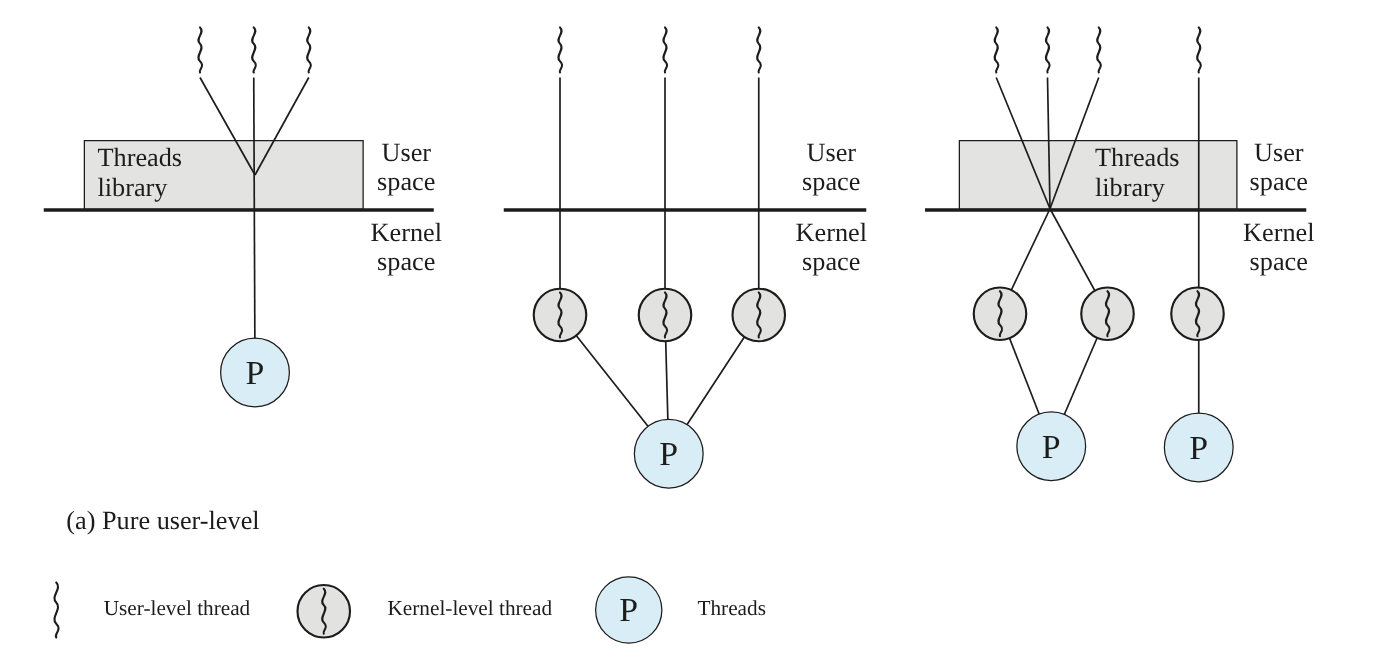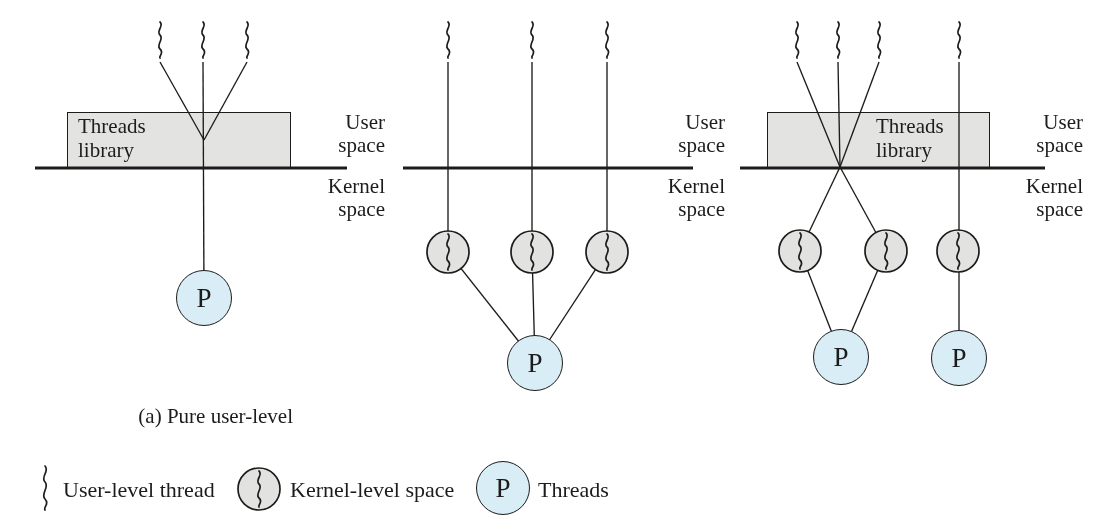--- a/index.html
+++ b/index.html
@@ -15,30 +15,30 @@
     border:1.5px solid var(--line,#1c1c1c);z-index:1;
   }
   
   svg.lines{position:absolute;left:0;top:0;z-index:2;pointer-events:none;}
   .thin{stroke:var(--line,#1c1c1c);stroke-width:1.35;fill:none;}
   .boundary{stroke:var(--line,#1c1c1c);stroke-width:2.8;fill:none;}
   .sq{stroke:var(--line,#1c1c1c);stroke-width:1.7;fill:none;stroke-linecap:round;}
   .kcircle{fill:var(--kernel-thread-fill,#e2e2e0);stroke:var(--line,#1c1c1c);stroke-width:1.7;}
   
   .lbl{position:absolute;z-index:3;white-space:pre-line;font-size:21px;line-height:23px;}
-  .center{text-align:right;}
+  .center{text-align:center;}
   .boxlbl{position:absolute;z-index:3;white-space:pre-line;font-size:21px;line-height:24px;}
-  .caption{position:absolute;z-index:3;top:404px;width:240px;text-align:right;font-size:21px;}
+  .caption{position:absolute;z-index:3;top:404px;width:240px;text-align:left;font-size:21px;}
   .pcircle{
     position:absolute;z-index:3;border-radius:50%;
     background:var(--process-fill,#d9edf6);border:1.6px solid var(--line,#1c1c1c);
     display:flex;align-items:center;justify-content:center;
     font-size:27px;
   }
-  .legend-lbl{position:absolute;z-index:3;top:477px;font-size:22px;}
+  .legend-lbl{position:absolute;z-index:3;top:477px;font-size:17px;margin-left:20px;}
 </style>
 </head>
 <body>
 
 <div class="stage">
 
   <div class="tbox" style="left:67px;top:112px;width:224px;height:56px;"></div>
   <div class="tbox" style="left:767px;top:112px;width:223px;height:56px;"></div>
 
   <svg class="lines" width="1120" height="522" viewBox="0 0 1120 522">
@@ -146,19 +146,19 @@
   <div class="pcircle" style="left:813px;top:329px;width:56px;height:56px;">
       <span>P</span>
     </div>
   <div class="pcircle" style="left:931px;top:330px;width:56px;height:56px;">
       <span>P</span>
     </div>
 
   <div class="caption" style="left:53px;">(a) Pure user-level</div>
 
   <div class="legend-lbl" style="left:63px;">User-level thread</div>
-  <div class="legend-lbl" style="left:290px;">Kernel-level space</div>
+  <div class="legend-lbl" style="left:290px;">Kernel-level thread</div>
   <div class="pcircle" style="left:476px;top:461px;width:54px;height:54px;">
       <span>P</span>
     </div>
   <div class="legend-lbl" style="left:538px;">Threads</div>
 
 </div>
 
 </body></html>

